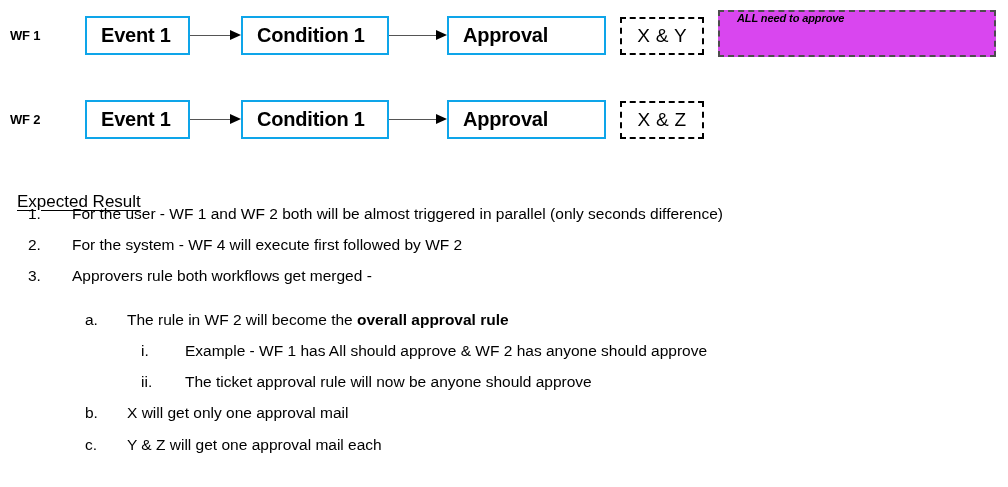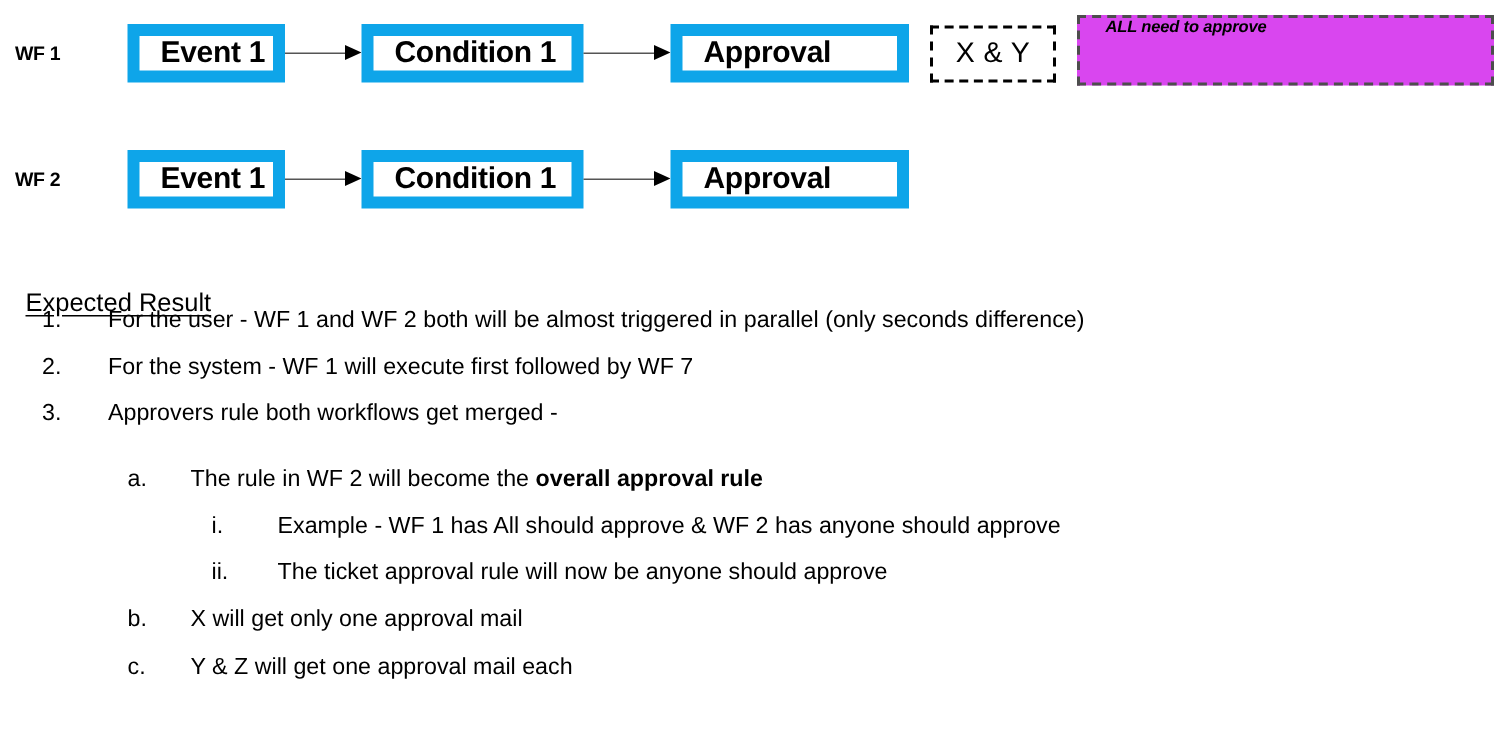--- a/index.html
+++ b/index.html
@@ -36,21 +36,21 @@
     font-size: 13px;
     font-weight: bold;
     letter-spacing: -0.2px;
   }
 
   .node {
     position: absolute;
     top: 0;
     height: 39px;
     box-sizing: border-box;
-    border: 8px solid #0ea5e9;
+    border: 2px solid #0ea5e9;
     background: #ffffff;
     display: flex;
     align-items: center;
     padding-left: 14px;
     font-size: 20px;
     font-weight: bold;
     letter-spacing: -0.2px;
   }
   .node-event     { left: 85px;  width: 105px; }
   .node-condition { left: 241px; width: 148px; }
@@ -211,33 +211,36 @@
 
   <div class="arrow arrow-2">
     <div class="shaft"></div>
     <div class="head"></div>
   </div>
 
   <div class="node node-approval">
     <span>Approval</span>
   </div>
 
+  <div class="approvers-box">
+    <span>X &amp; Z</span>
+  </div>
 
 </div>
 
 <div id="expected-result">
   <div class="er-heading">Expected Result</div>
   <div id="er-list">
       <div class="er-item lvl1" style="top: 13px;">
         <span class="er-marker">1.</span>
         <span class="er-text">For the user - WF 1 and WF 2 both will be almost triggered in parallel (only seconds difference)</span>
       </div>
       <div class="er-item lvl1" style="top: 44px;">
         <span class="er-marker">2.</span>
-        <span class="er-text">For the system - WF 1 will execute first followed by WF 7</span>
+        <span class="er-text">For the system - WF 4 will execute first followed by WF 2</span>
       </div>
       <div class="er-item lvl1" style="top: 75px;">
         <span class="er-marker">3.</span>
         <span class="er-text">Approvers rule both workflows get merged -</span>
       </div>
       <div class="er-item lvl2" style="top: 119px;">
         <span class="er-marker">a.</span>
         <span class="er-text"><span>The rule in WF 2 will become the </span><b>overall approval rule</b><span></span></span>
       </div>
       <div class="er-item lvl3" style="top: 150px;">

